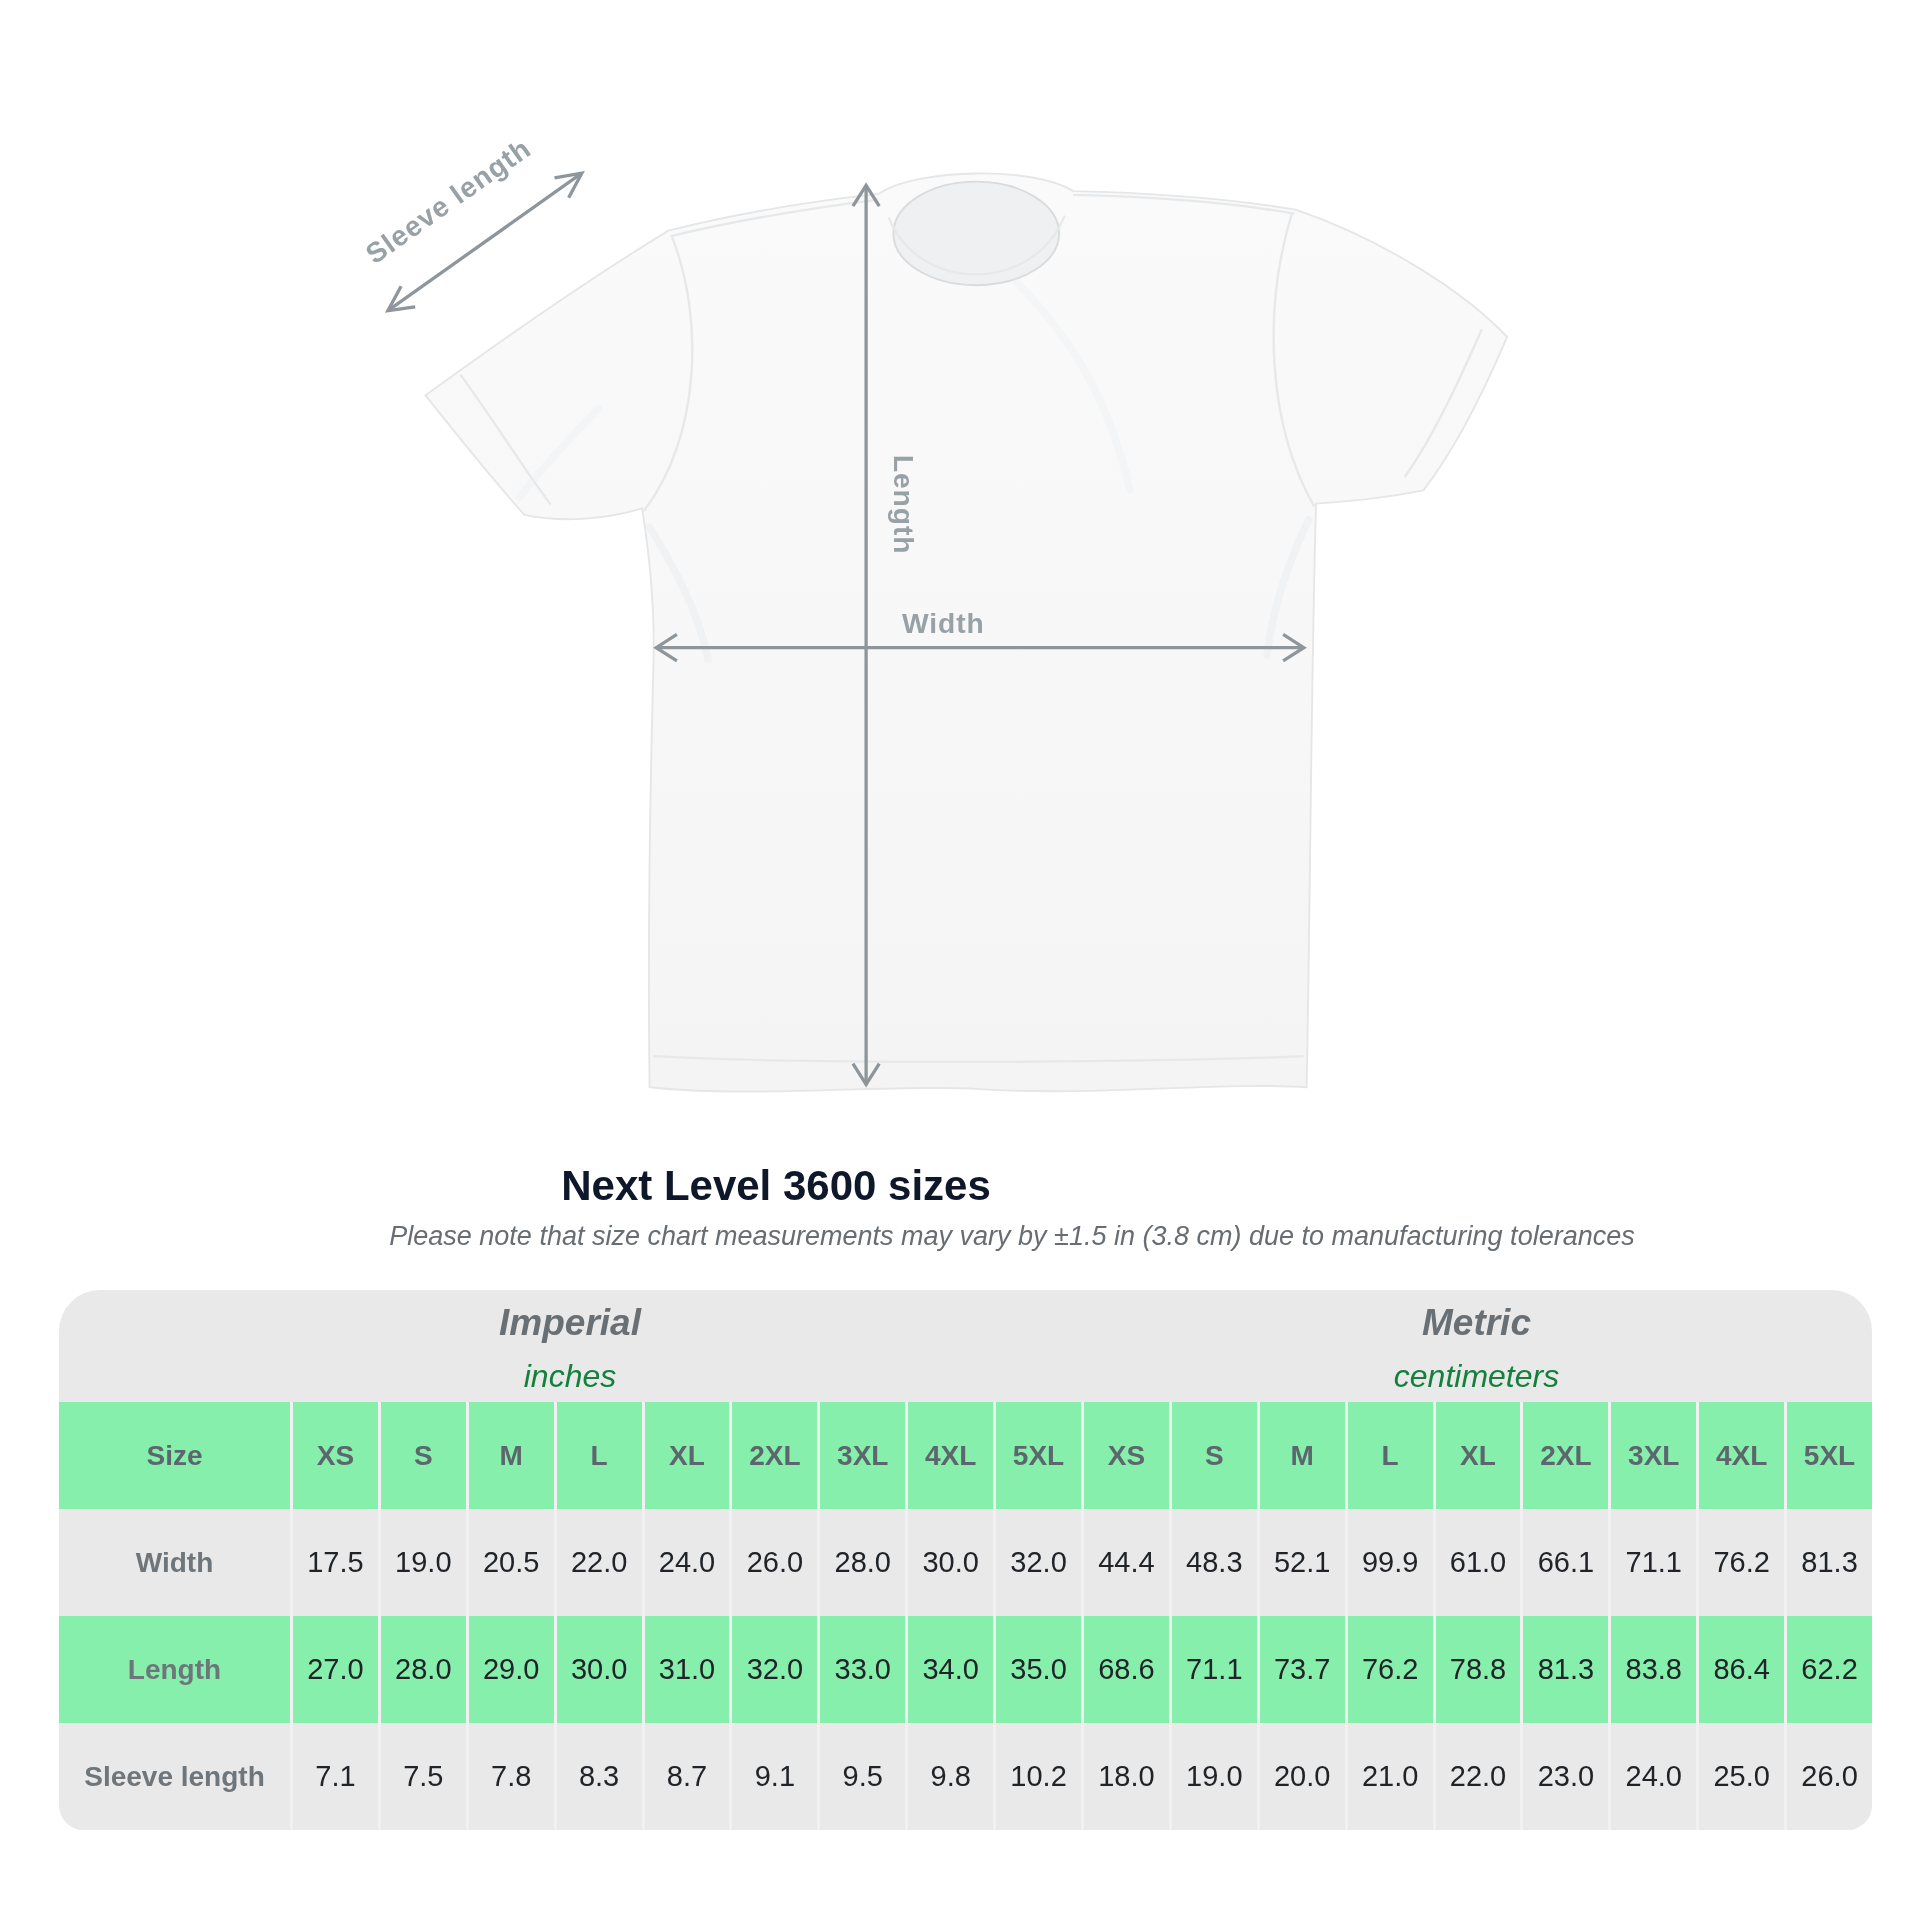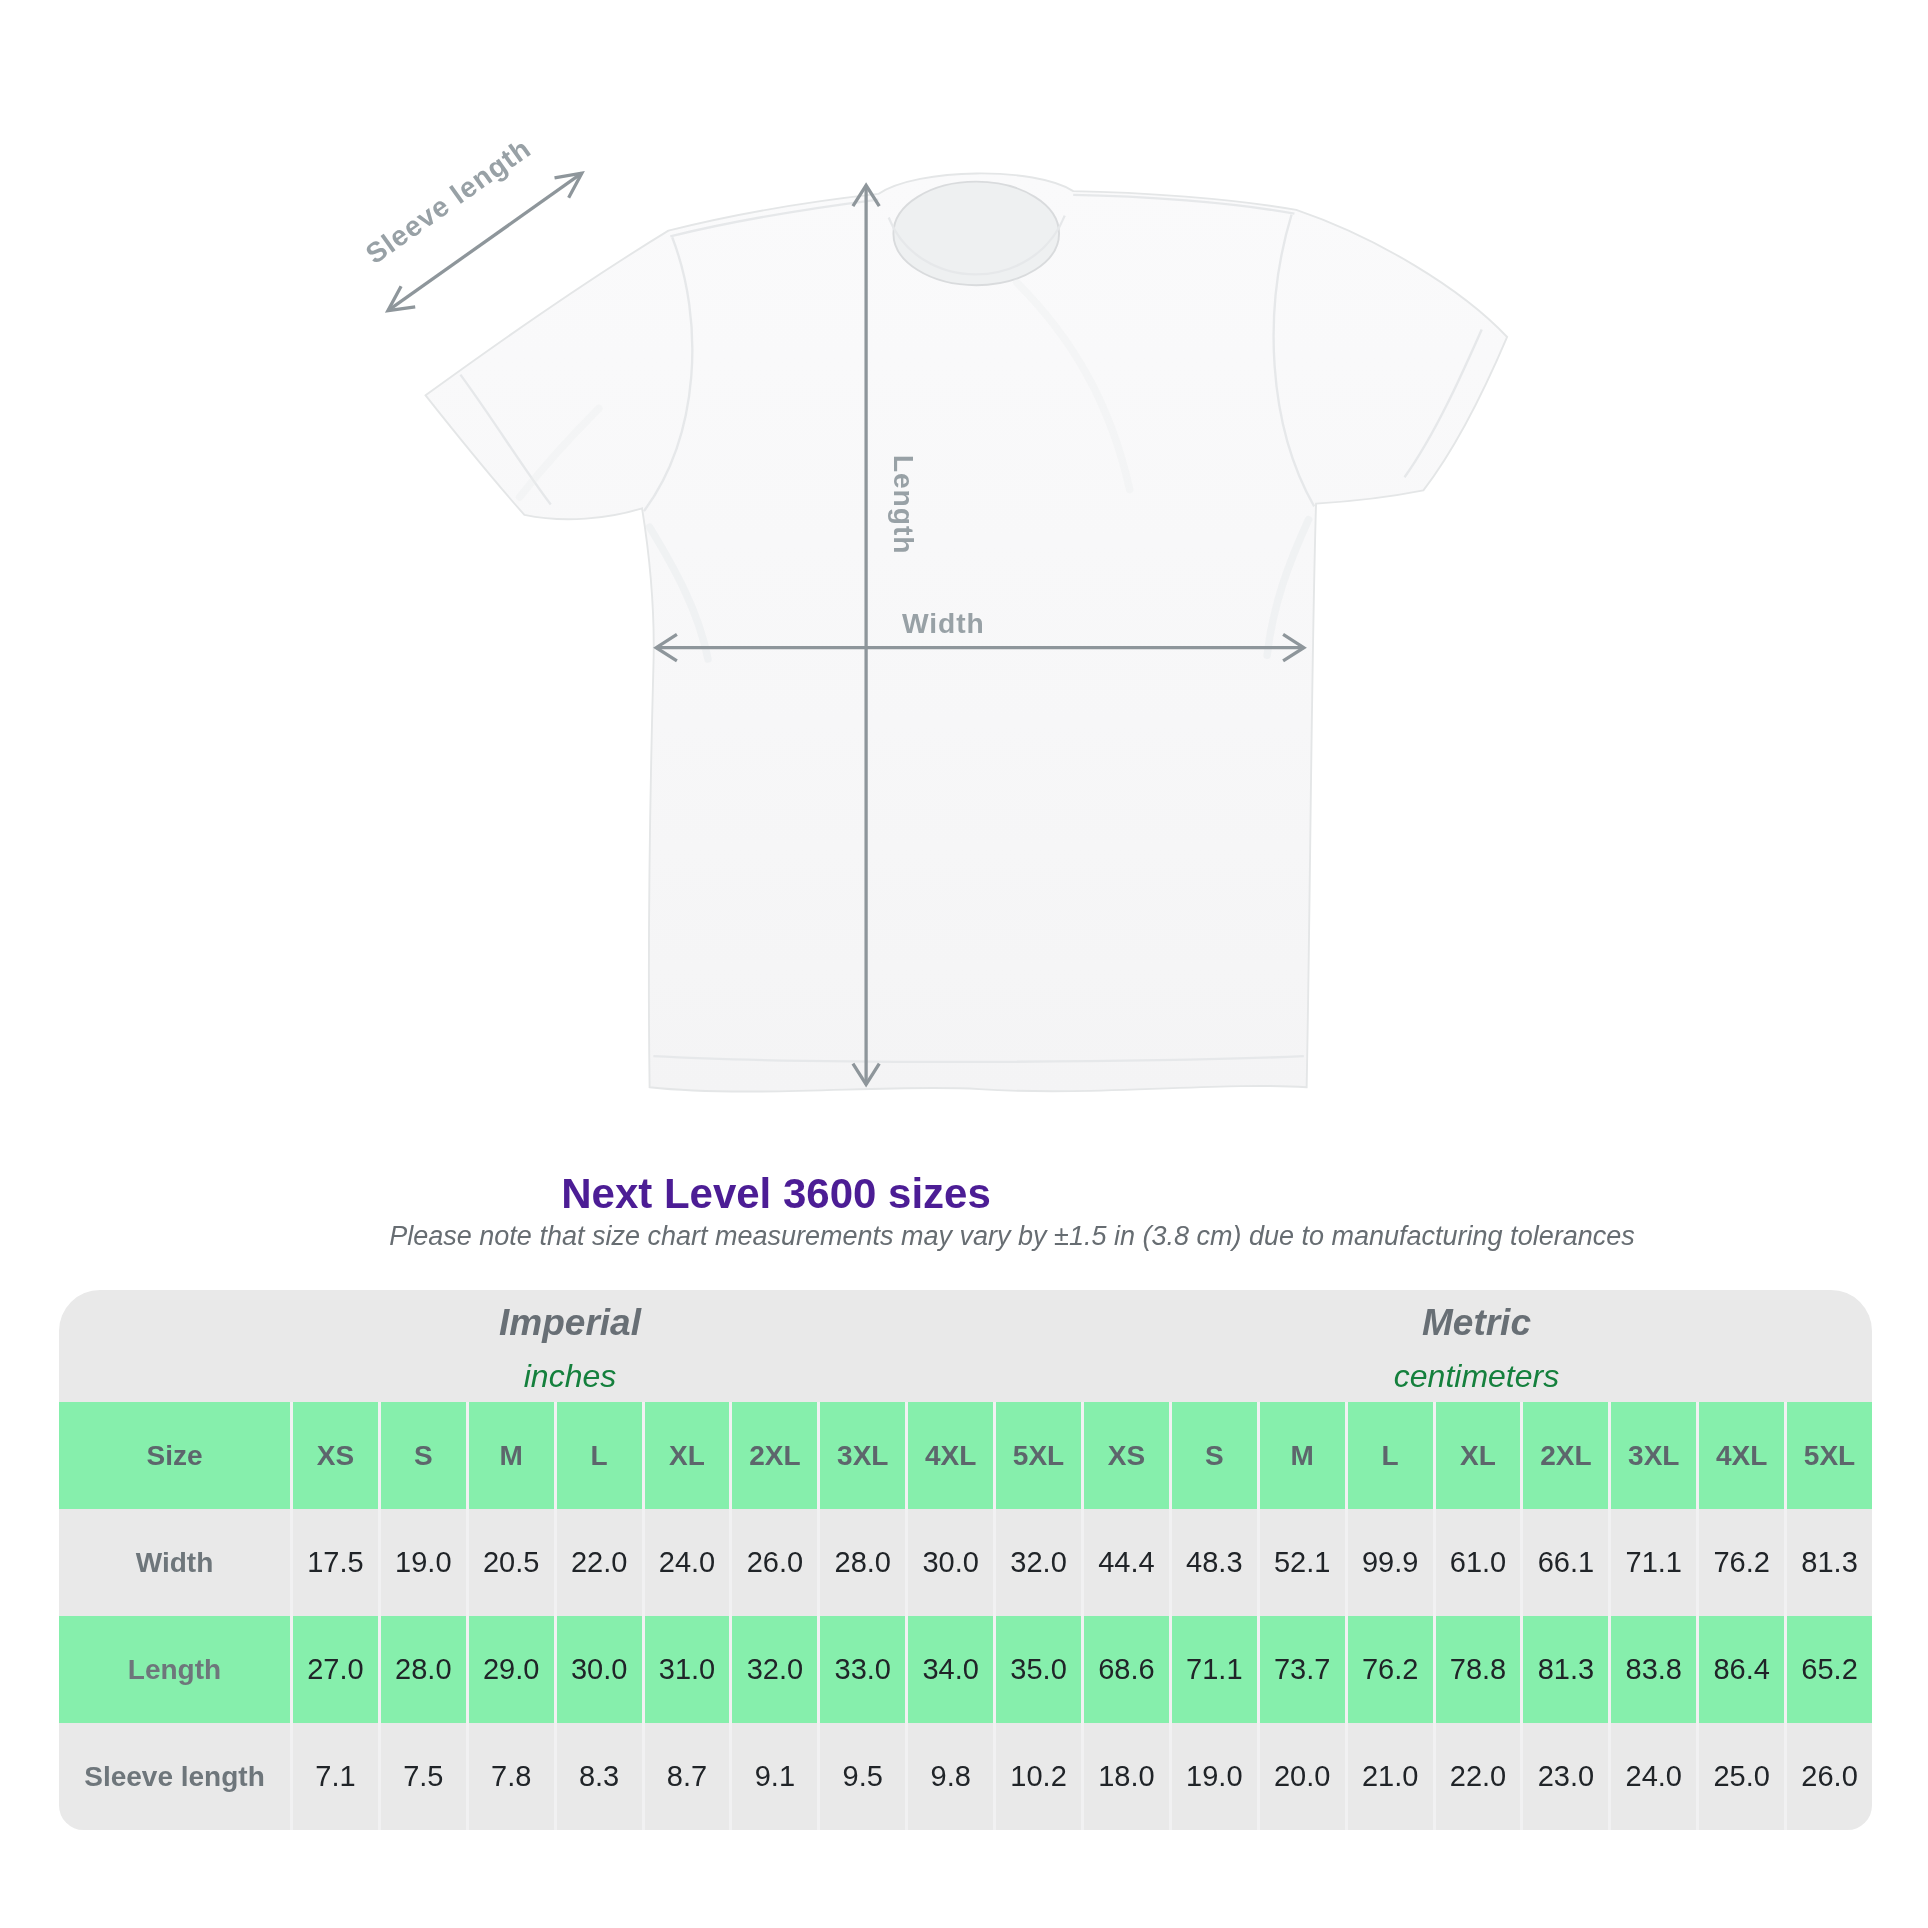--- a/index.html
+++ b/index.html
@@ -11,21 +11,21 @@
   #diagram{position:absolute;left:0;top:0;width:1928px;height:1139px;}
   .shirt-fill{fill:url(#shirtGrad);stroke:#e4e6e7;stroke-width:2;}
   .collar-open{fill:#eef0f1;stroke:#d9dbdd;stroke-width:2;}
   .seam{fill:none;stroke:#e6e8ea;stroke-width:2.5;}
   .shade{fill:none;stroke:#eaedee;stroke-width:8;stroke-linecap:round;opacity:.55;}
   .mline{fill:none;stroke:#8e969b;stroke-width:3.5;stroke-linecap:butt;stroke-linejoin:miter;}
   .mlabel{font-family:"Liberation Sans",sans-serif;font-weight:bold;font-size:30px;fill:#98a1a6;letter-spacing:1px;}
   
   .chart-title{
     position:absolute;left:0;top:1161px;width:1552px;text-align:center;
-    font-size:42px;font-weight:bold;color:#4c1d95;line-height:49px;margin-top:8px;
+    font-size:42px;font-weight:bold;color:#0f172a;line-height:49px;
   }
   .chart-subtitle{
     position:absolute;left:0;top:1217px;width:1928px;text-align:center;
     font-size:27px;font-style:italic;color:#676d72;line-height:38px;padding-left:48px;
   }
   
   .size-table{
     position:absolute;left:59px;top:1290px;width:1813px;
     border-radius:41px 41px 24.5px 24.5px;overflow:hidden;
   }
@@ -184,21 +184,21 @@
           <div class="cell val">34.0</div>
           <div class="cell val">35.0</div>
           <div class="cell val">68.6</div>
           <div class="cell val">71.1</div>
           <div class="cell val">73.7</div>
           <div class="cell val">76.2</div>
           <div class="cell val">78.8</div>
           <div class="cell val">81.3</div>
           <div class="cell val">83.8</div>
           <div class="cell val">86.4</div>
-          <div class="cell val">65.2</div>
+          <div class="cell val">62.2</div>
         </div>
         <div class="trow row-gray">
           <div class="cell row-label">Sleeve length</div>
           <div class="cell val">7.1</div>
           <div class="cell val">7.5</div>
           <div class="cell val">7.8</div>
           <div class="cell val">8.3</div>
           <div class="cell val">8.7</div>
           <div class="cell val">9.1</div>
           <div class="cell val">9.5</div>

